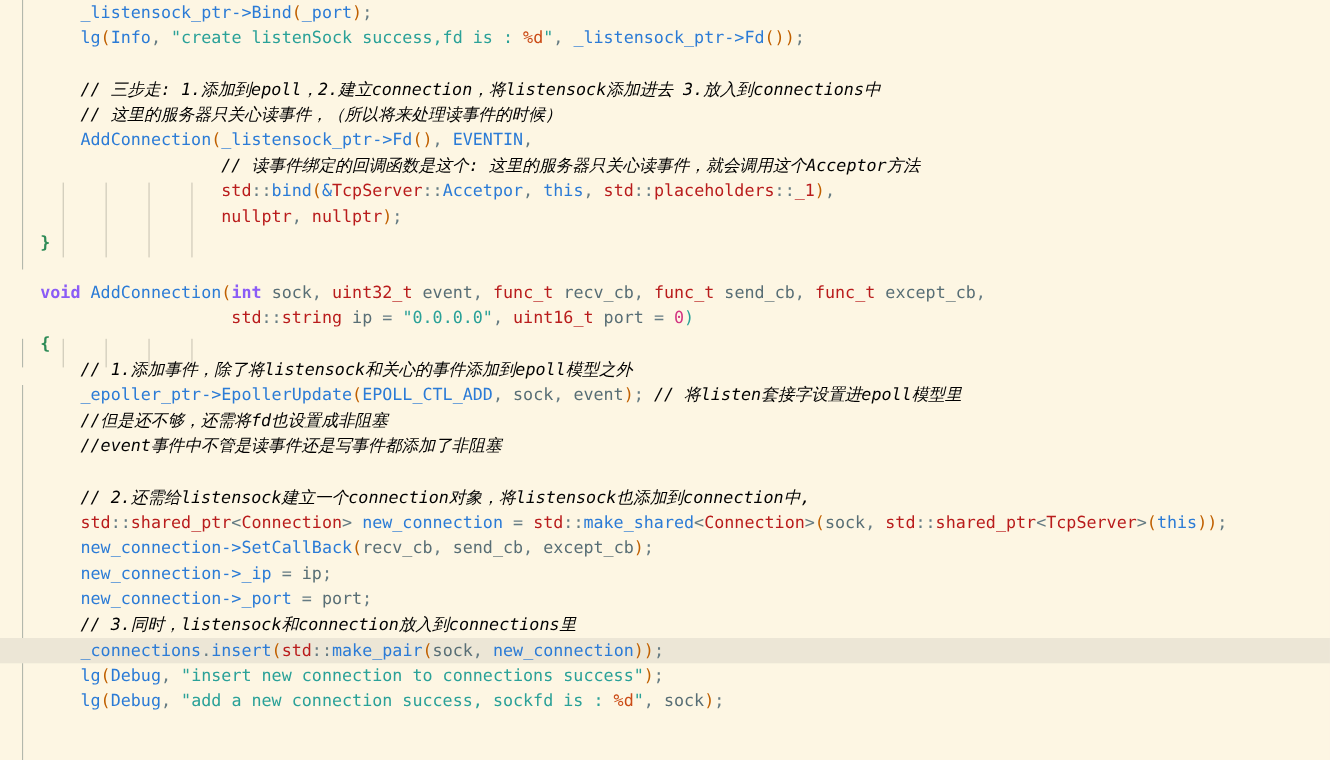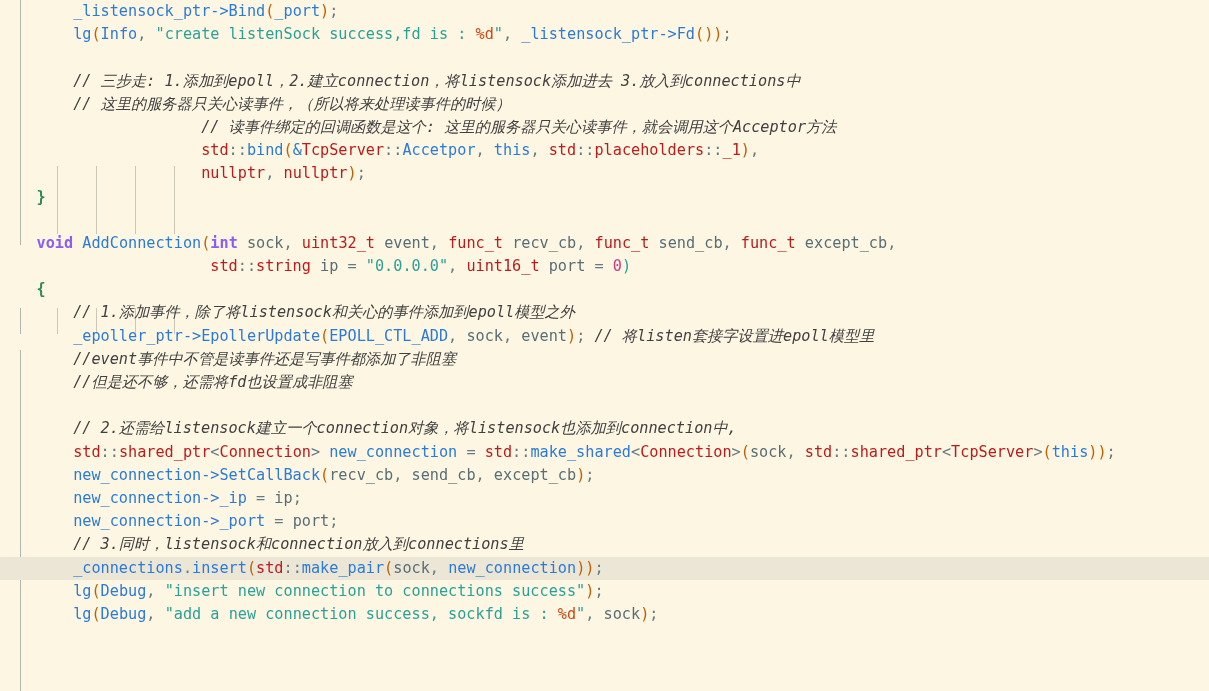--- a/index.html
+++ b/index.html
@@ -57,21 +57,21 @@
   }
   .guide.light {
     background: #b9b6a6;
   }
 
   
   .kw      { color: #8b5cf6; font-weight: bold; }     
   .fn      { color: #2b7bd6; }
   .type    { color: #b91c1c; }
   .str     { color: #2aa198; }                        
-  .cmt     { color: #404040; font-style: italic; }    
+  .cmt     { color: #000000; font-style: italic; }    
   .num     { color: #d33682; }                        
   .punc    { color: #586e75; margin-top: 38px; }                        
   .paren   { color: #c06000; }                        
   .paren2  { color: #2aa198; }
   .brace   { color: #2e8b57; font-weight: bold; }     
   .fmt     { color: #cb4b16; }                        
   .var     { color: #2b7bd6; }
   .plain   { color: #657b83; }
 </style>
 </head>
@@ -99,20 +99,21 @@
 
 
     <div class="line"><span class="ln-content"><span class="plain">        </span><span class="fn">lg</span><span class="paren">(</span><span class="fn">Info</span><span class="plain">, </span><span class="str">"create listenSock success,fd is : </span><span class="fmt">%d</span><span class="str">"</span><span class="plain">, </span><span class="var">_listensock_ptr</span><span class="var">-&gt;</span><span class="fn">Fd</span><span class="paren">())</span><span class="plain">;</span></span></div>
 
     <div class="line"><span class="ln-content">&nbsp;</span></div>
 
     <div class="line"><span class="ln-content"><span class="plain">        </span><span class="cmt">// 三步走: 1.添加到epoll，2.建立connection，将listensock添加进去 3.放入到connections中</span></span></div>
 
     <div class="line"><span class="ln-content"><span class="plain">        </span><span class="cmt">// 这里的服务器只关心读事件，（所以将来处理读事件的时候）</span></span></div>
 
+    <div class="line"><span class="ln-content"><span class="plain">        </span><span class="fn">AddConnection</span><span class="paren">(</span><span class="var">_listensock_ptr</span><span class="var">-&gt;</span><span class="fn">Fd</span><span class="paren">()</span><span class="plain">, </span><span class="fn">EVENTIN</span><span class="plain">,</span></span></div>
 
     <div class="line"><span class="ln-content"><span class="plain">                      </span><span class="cmt">// 读事件绑定的回调函数是这个: 这里的服务器只关心读事件，就会调用这个Acceptor方法</span></span></div>
 
     <div class="line"><span class="ln-content"><span class="plain">                      </span><span class="type">std</span><span class="plain">::</span><span class="fn">bind</span><span class="paren">(</span><span class="fn">&amp;</span><span class="type">TcpServer</span><span class="plain">::</span><span class="fn">Accetpor</span><span class="plain">, </span><span class="fn">this</span><span class="plain">, </span><span class="type">std</span><span class="plain">::</span><span class="type">placeholders</span><span class="plain">::</span><span class="type">_1</span><span class="paren">)</span><span class="plain">,</span></span></div>
 
     <div class="line"><span class="ln-content"><span class="plain">                      </span><span class="type">nullptr</span><span class="plain">, </span><span class="type">nullptr</span><span class="paren">)</span><span class="plain">;</span></span></div>
 
     <div class="line"><span class="ln-content"><span class="plain">    </span><span class="brace">}</span></span></div>
 
     <div class="line"><span class="ln-content">&nbsp;</span></div>
@@ -120,23 +121,23 @@
     <div class="line"><span class="ln-content"><span class="plain">    </span><span class="kw">void</span><span class="plain"> </span><span class="fn">AddConnection</span><span class="paren">(</span><span class="kw">int</span><span class="plain"> </span><span class="punc">sock</span><span class="plain">, </span><span class="type">uint32_t</span><span class="plain"> </span><span class="punc">event</span><span class="plain">, </span><span class="type">func_t</span><span class="plain"> </span><span class="punc">recv_cb</span><span class="plain">, </span><span class="type">func_t</span><span class="plain"> </span><span class="punc">send_cb</span><span class="plain">, </span><span class="type">func_t</span><span class="plain"> </span><span class="punc">except_cb</span><span class="plain">,</span></span></div>
 
     <div class="line"><span class="ln-content"><span class="plain">                       </span><span class="type">std</span><span class="plain">::</span><span class="type">string</span><span class="plain"> </span><span class="punc">ip</span><span class="plain"> = </span><span class="str">"0.0.0.0"</span><span class="plain">, </span><span class="type">uint16_t</span><span class="plain"> </span><span class="punc">port</span><span class="plain"> = </span><span class="num">0</span><span class="paren2">)</span></span></div>
 
     <div class="line"><span class="ln-content"><span class="plain">    </span><span class="brace">{</span></span></div>
 
     <div class="line"><span class="ln-content"><span class="plain">        </span><span class="cmt">// 1.添加事件，除了将listensock和关心的事件添加到epoll模型之外</span></span></div>
 
     <div class="line"><span class="ln-content"><span class="plain">        </span><span class="var">_epoller_ptr</span><span class="var">-&gt;</span><span class="fn">EpollerUpdate</span><span class="paren">(</span><span class="fn">EPOLL_CTL_ADD</span><span class="plain">, </span><span class="punc">sock</span><span class="plain">, </span><span class="punc">event</span><span class="paren">)</span><span class="plain">; </span><span class="cmt">// 将listen套接字设置进epoll模型里</span></span></div>
 
+    <div class="line"><span class="ln-content"><span class="plain">        </span><span class="cmt">//但是还不够，还需将fd也设置成非阻塞</span></span></div>
+
     <div class="line"><span class="ln-content"><span class="plain">        </span><span class="cmt">//event事件中不管是读事件还是写事件都添加了非阻塞</span></span></div>
-
-    <div class="line"><span class="ln-content"><span class="plain">        </span><span class="cmt">//但是还不够，还需将fd也设置成非阻塞</span></span></div>
 
     <div class="line"><span class="ln-content">&nbsp;</span></div>
 
     <div class="line"><span class="ln-content"><span class="plain">        </span><span class="cmt">// 2.还需给listensock建立一个connection对象，将listensock也添加到connection中,</span></span></div>
 
     <div class="line"><span class="ln-content"><span class="plain">        </span><span class="type">std</span><span class="plain">::</span><span class="type">shared_ptr</span><span class="plain">&lt;</span><span class="type">Connection</span><span class="plain">&gt; </span><span class="var">new_connection</span><span class="plain"> = </span><span class="type">std</span><span class="plain">::</span><span class="fn">make_shared</span><span class="plain">&lt;</span><span class="type">Connection</span><span class="plain">&gt;</span><span class="paren">(</span><span class="punc">sock</span><span class="plain">, </span><span class="type">std</span><span class="plain">::</span><span class="type">shared_ptr</span><span class="plain">&lt;</span><span class="type">TcpServer</span><span class="plain">&gt;</span><span class="paren">(</span><span class="fn">this</span><span class="paren">))</span><span class="plain">;</span></span></div>
 
     <div class="line"><span class="ln-content"><span class="plain">        </span><span class="var">new_connection</span><span class="var">-&gt;</span><span class="fn">SetCallBack</span><span class="paren">(</span><span class="punc">recv_cb</span><span class="plain">, </span><span class="punc">send_cb</span><span class="plain">, </span><span class="punc">except_cb</span><span class="paren">)</span><span class="plain">;</span></span></div>
 
     <div class="line"><span class="ln-content"><span class="plain">        </span><span class="var">new_connection</span><span class="var">-&gt;</span><span class="var">_ip</span><span class="plain"> = </span><span class="punc">ip</span><span class="plain">;</span></span></div>

